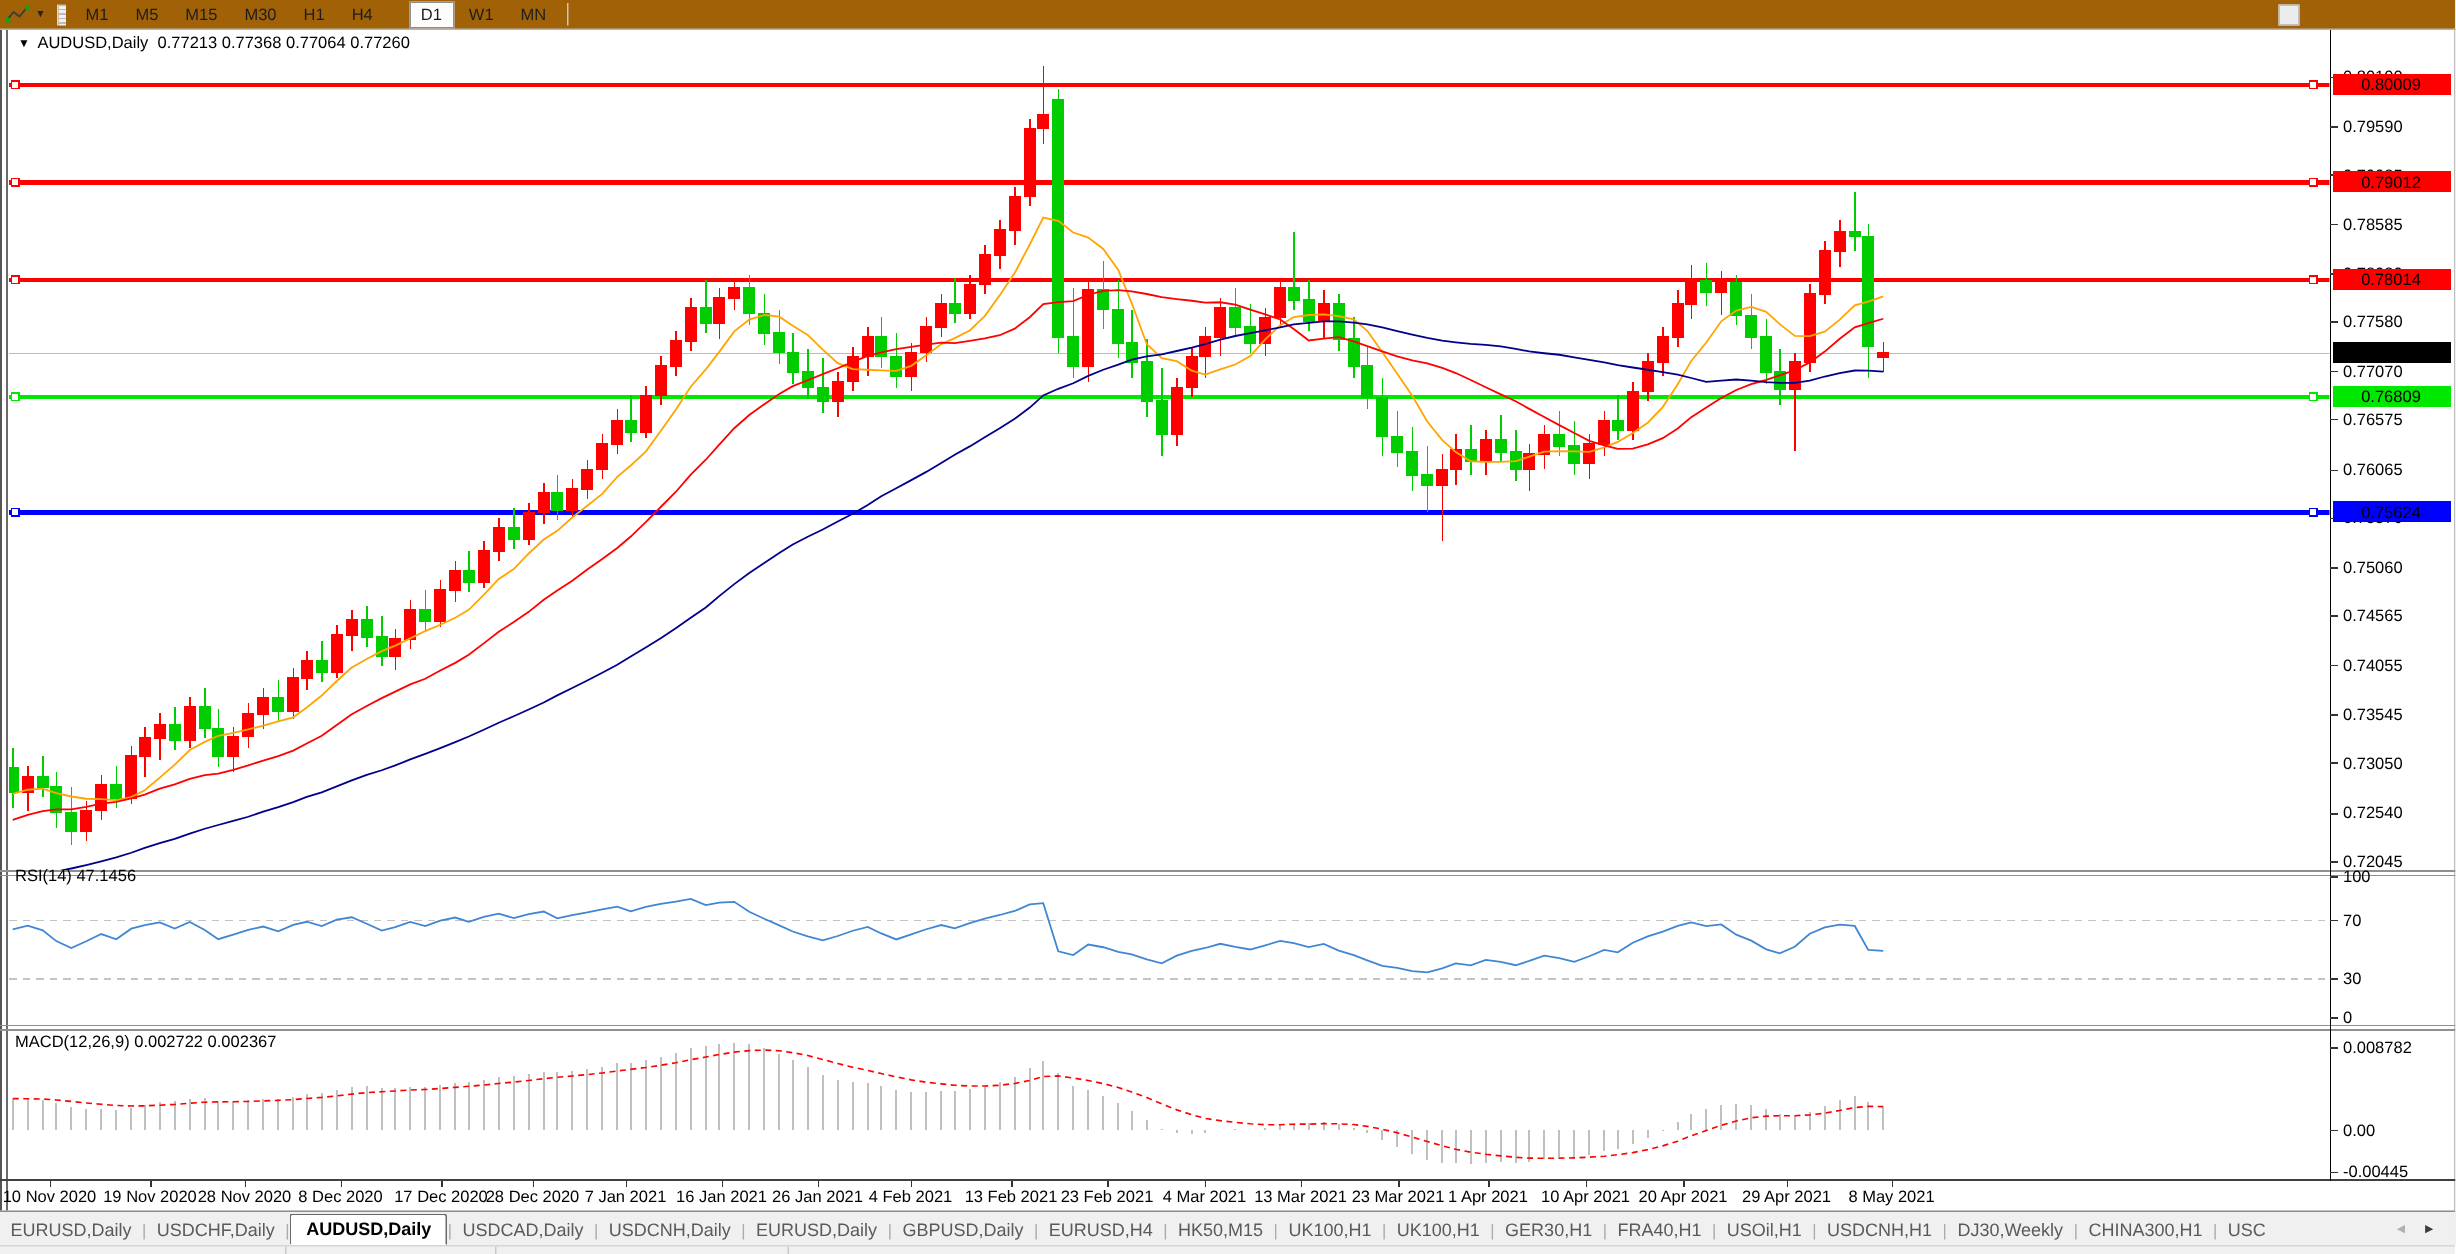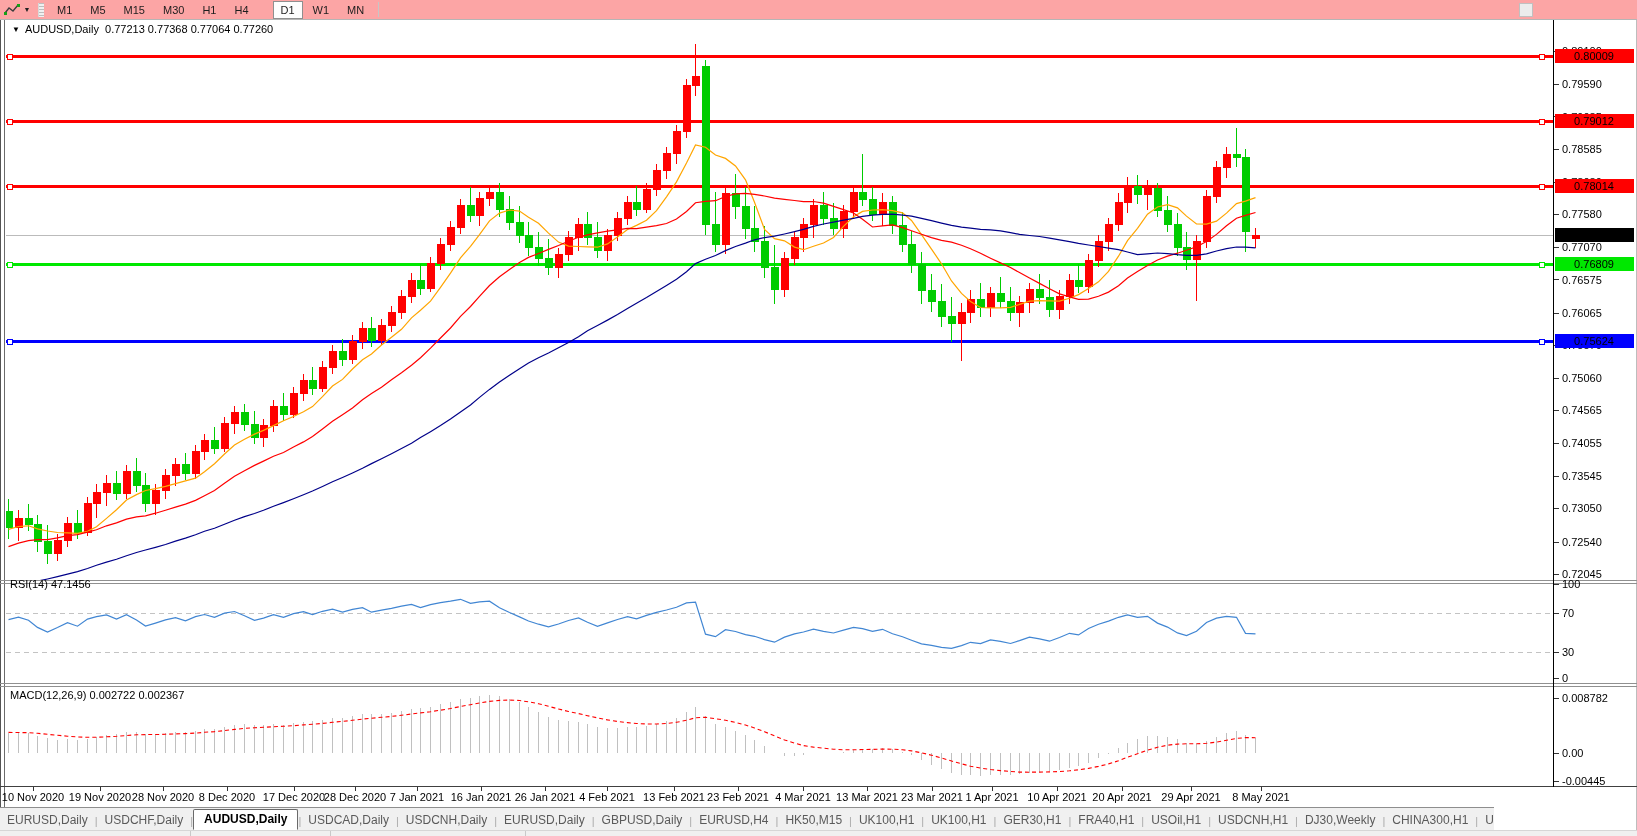--- a/index.html
+++ b/index.html
@@ -1,19 +1,19 @@
 <!DOCTYPE html>
 <html><head>
 <meta charset="utf-8">
 <style>
   html,body{margin:0;padding:0;background:#fff;}
   #screen{position:relative;width:1637px;height:836px;background:#ffffff;overflow:hidden;
           font-family:"Liberation Sans",sans-serif;}
   
-  #toolbar{position:absolute;left:0;top:0;width:1637px;height:19px;background:#fca5a5;
+  #toolbar{position:absolute;left:0;top:0;width:1637px;height:19px;background:#a16207;
            border-bottom:1px solid #b5b5b5;display:flex;align-items:center;z-index:5;}
   .tb-icon{width:20px;height:15px;margin-left:2px;display:flex;align-items:center;justify-content:center;}
   .tb-caret{font-size:7px;color:#222;width:10px;text-align:center;}
   .gripper{width:5px;height:14px;margin:0 4px 0 6px;
            background:repeating-linear-gradient(to bottom,#bdbdbd 0 1px,#f0f0f0 1px 3px);
            border-left:1px solid #d8d8d8;}
   .tf-btn{height:16px;line-height:16px;padding:0 7px;margin:0 1px;font-size:11px;color:#1d1d1d;
           border:1px solid transparent;background:transparent;cursor:default;}
   .tf-btn.active{background:#fdfdfd;border:1px solid #8f8f8f;margin-left:15px;}
   .tb-sep{width:1px;height:15px;background:#c6c6c6;margin:0 5px;}
@@ -21,21 +21,21 @@
   
   .panel-label{position:absolute;font-size:11px;font-weight:400;color:#000;z-index:4;white-space:pre;}
   #chart-title{left:12px;top:23px;}
   #chart-title .tri{font-size:8px;margin-right:5px;position:relative;top:-1px;}
   #rsi-label{left:10px;top:578px;}
   #macd-label{left:10px;top:689px;}
   
   #chart-svg{position:absolute;left:0;top:0;z-index:1;}
   #chart-svg text{font-family:"Liberation Sans",sans-serif;font-size:11px;fill:#000;}
   
-  #tabbar{position:absolute;left:0;top:807px;width:1494px;height:22px;background:#f0f0f0;
+  #tabbar{position:absolute;left:0;top:807px;width:1637px;height:22px;background:#f0f0f0;
           border-top:1px solid #8e8e8e;display:flex;align-items:flex-end;z-index:5;
           white-space:nowrap;overflow:hidden;}
   .tab{font-size:12px;color:#5a5a5a;padding:2px 7px 3px 7px;cursor:default;}
   .tab.active{background:#ffffff;border:1px solid #6a6a6a;border-bottom:1px solid #ffffff;
               border-radius:2px 2px 0 0;color:#000;font-weight:700;padding:2px 10px 3px 10px;}
   .tab-sep{color:#aaaaaa;font-size:11px;padding-bottom:3px;}
   #tab-arrows{margin-left:auto;display:flex;align-items:center;height:100%;padding-right:8px;}
   .tab-arrow{font-size:9px;padding:0 5px;color:#3c3c3c;}
   .tab-arrow.dim{color:#b0b0b0;}
   

